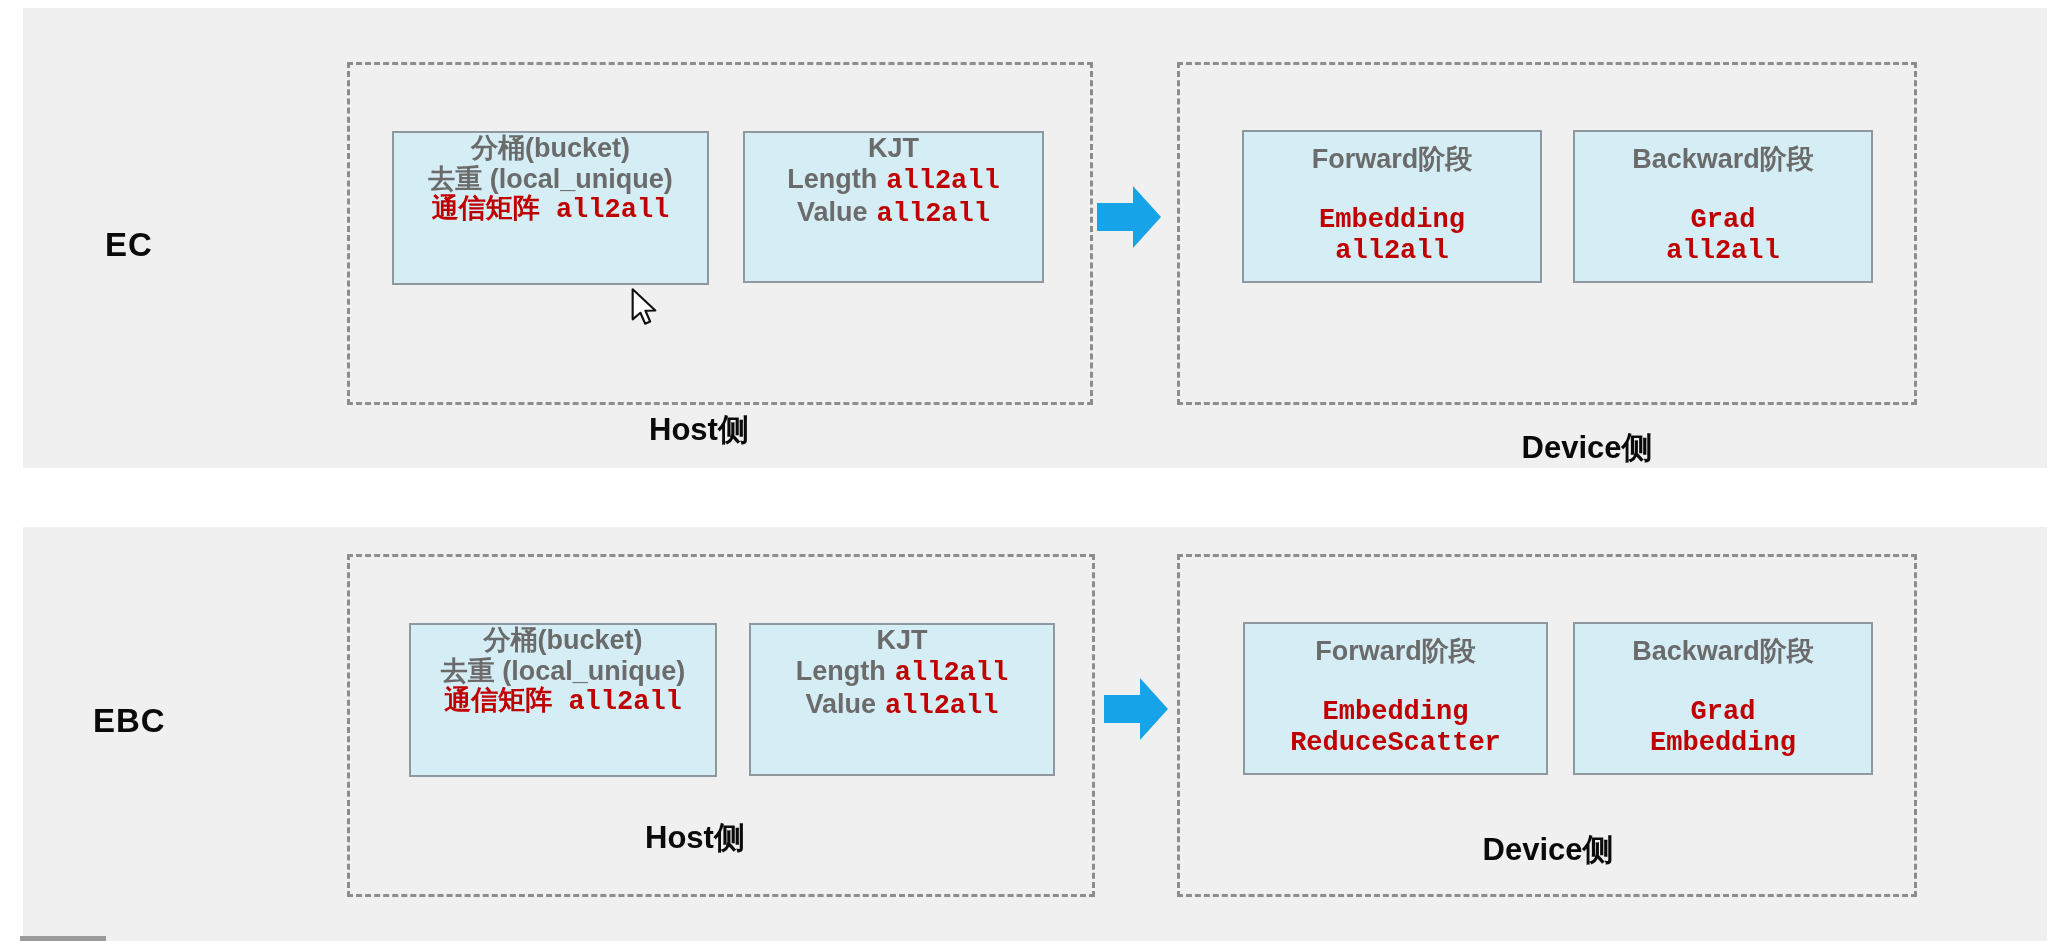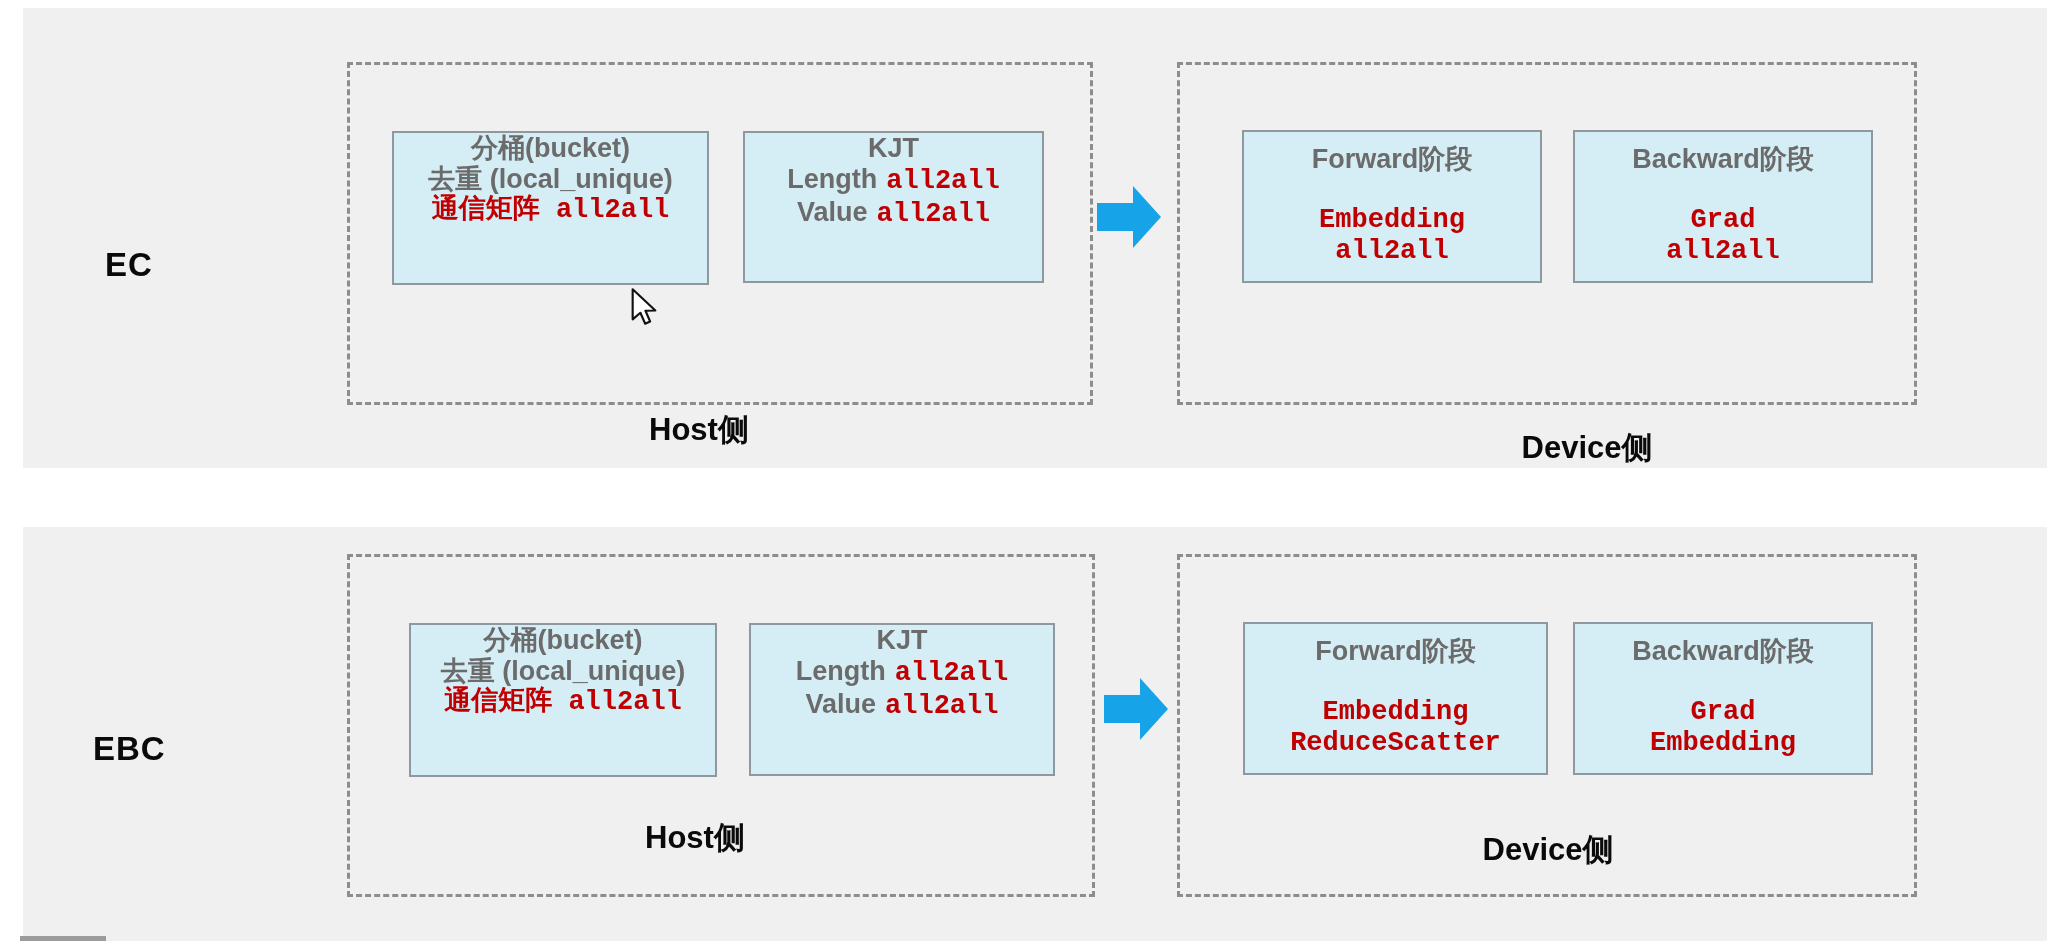--- a/index.html
+++ b/index.html
@@ -5,22 +5,22 @@
   html,body{margin:0;padding:0;background:#ffffff;}
   .stage{
     position:relative;width:2061px;height:941px;overflow:hidden;background:#ffffff;
     font-family:"Liberation Sans","DejaVu Sans",sans-serif;font-weight:700;
   }
   .panel{position:absolute;left:23px;width:2024px;background:#f0f0f0;}
   #panel-ec{top:8px;height:460px;}
   #panel-ebc{top:527px;height:414px;}
 
   .row-label{position:absolute;font-size:33px;color:#0a0a0a;letter-spacing:1px;}
-  #ec-label{left:105px;top:246px;}
-  #ebc-label{left:93px;top:730px;}
+  #ec-label{left:105px;top:226px;}
+  #ebc-label{left:93px;top:702px;}
 
   .dashed-box{position:absolute;border:3px dashed #8d8d8d;box-sizing:border-box;}
   #host-dash-1{left:347px;top:62px;width:746px;height:343px;}
   #device-dash-1{left:1177px;top:62px;width:740px;height:343px;}
   #host-dash-2{left:347px;top:554px;width:748px;height:343px;}
   #device-dash-2{left:1177px;top:554px;width:740px;height:343px;}
 
   .bluebox{
     position:absolute;background:#d5edf5;border:2px solid #8f989e;box-sizing:border-box;
     display:flex;flex-direction:column;align-items:center;justify-content:flex-start;

